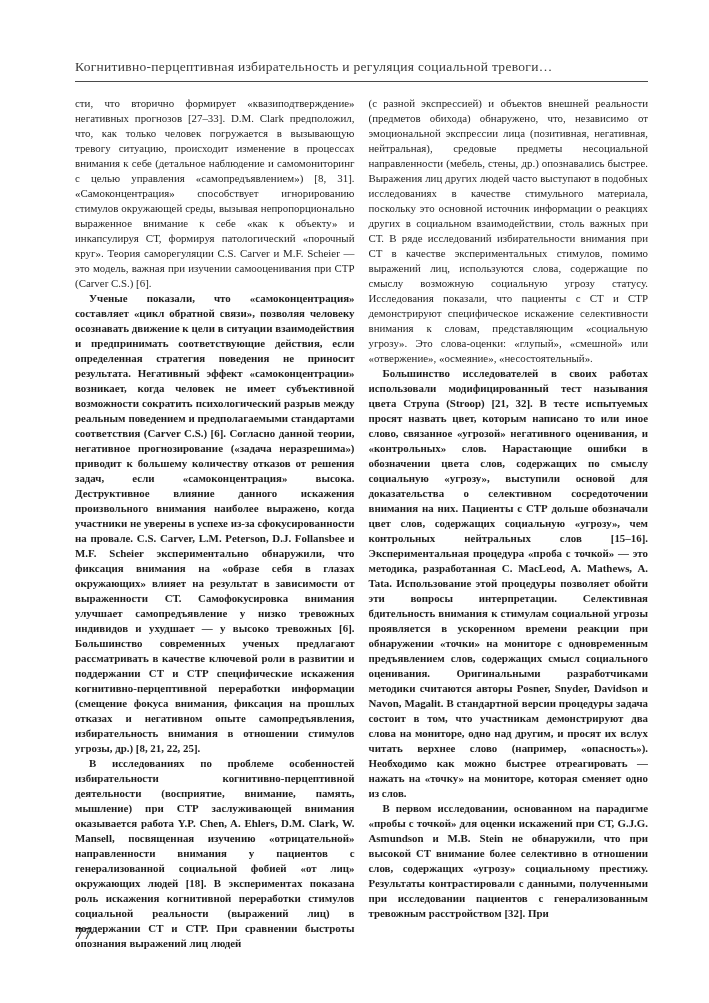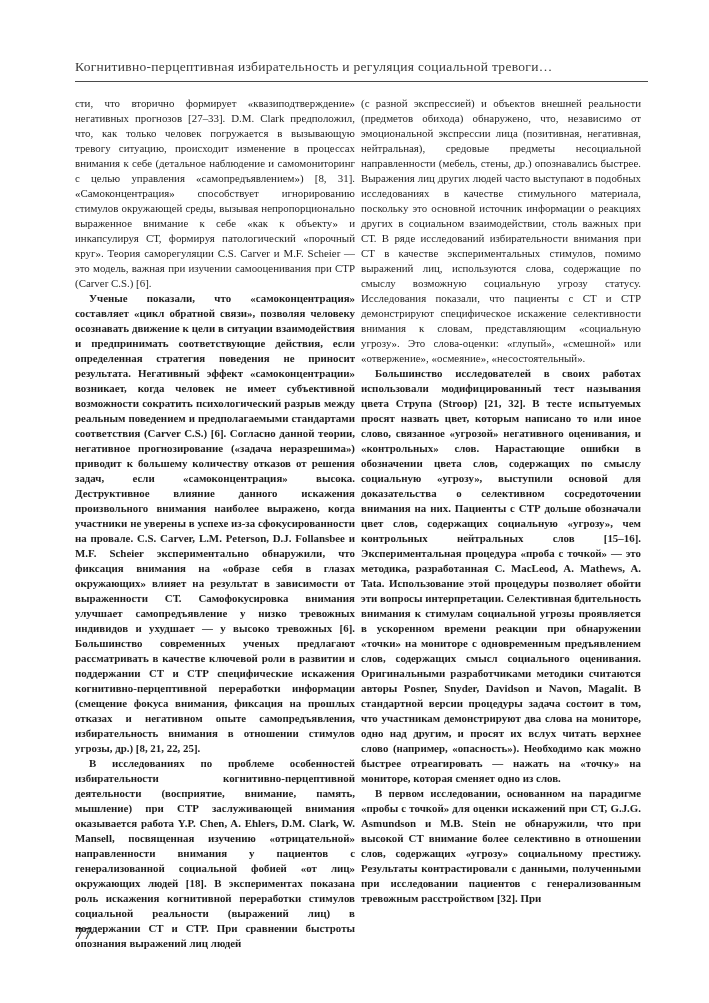--- a/index.html
+++ b/index.html
@@ -19,21 +19,21 @@
     line-height: 17px;
     color: #3a3a3a;
     letter-spacing: 0.3px;
     padding-bottom: 6px;
     border-bottom: 1.2px solid #4a4a4a;
     font-weight: normal;
     margin: 0;
   }
   .columns {
     display: flex;
-    gap: 6px;
+    gap: 14px;
     margin-top: 14px;
   }
   .column {
     width: 280px;
     text-align: justify;
     font-size: 10.9px;
     line-height: 15px;
     hyphens: auto;
     -webkit-hyphens: auto;
   }

